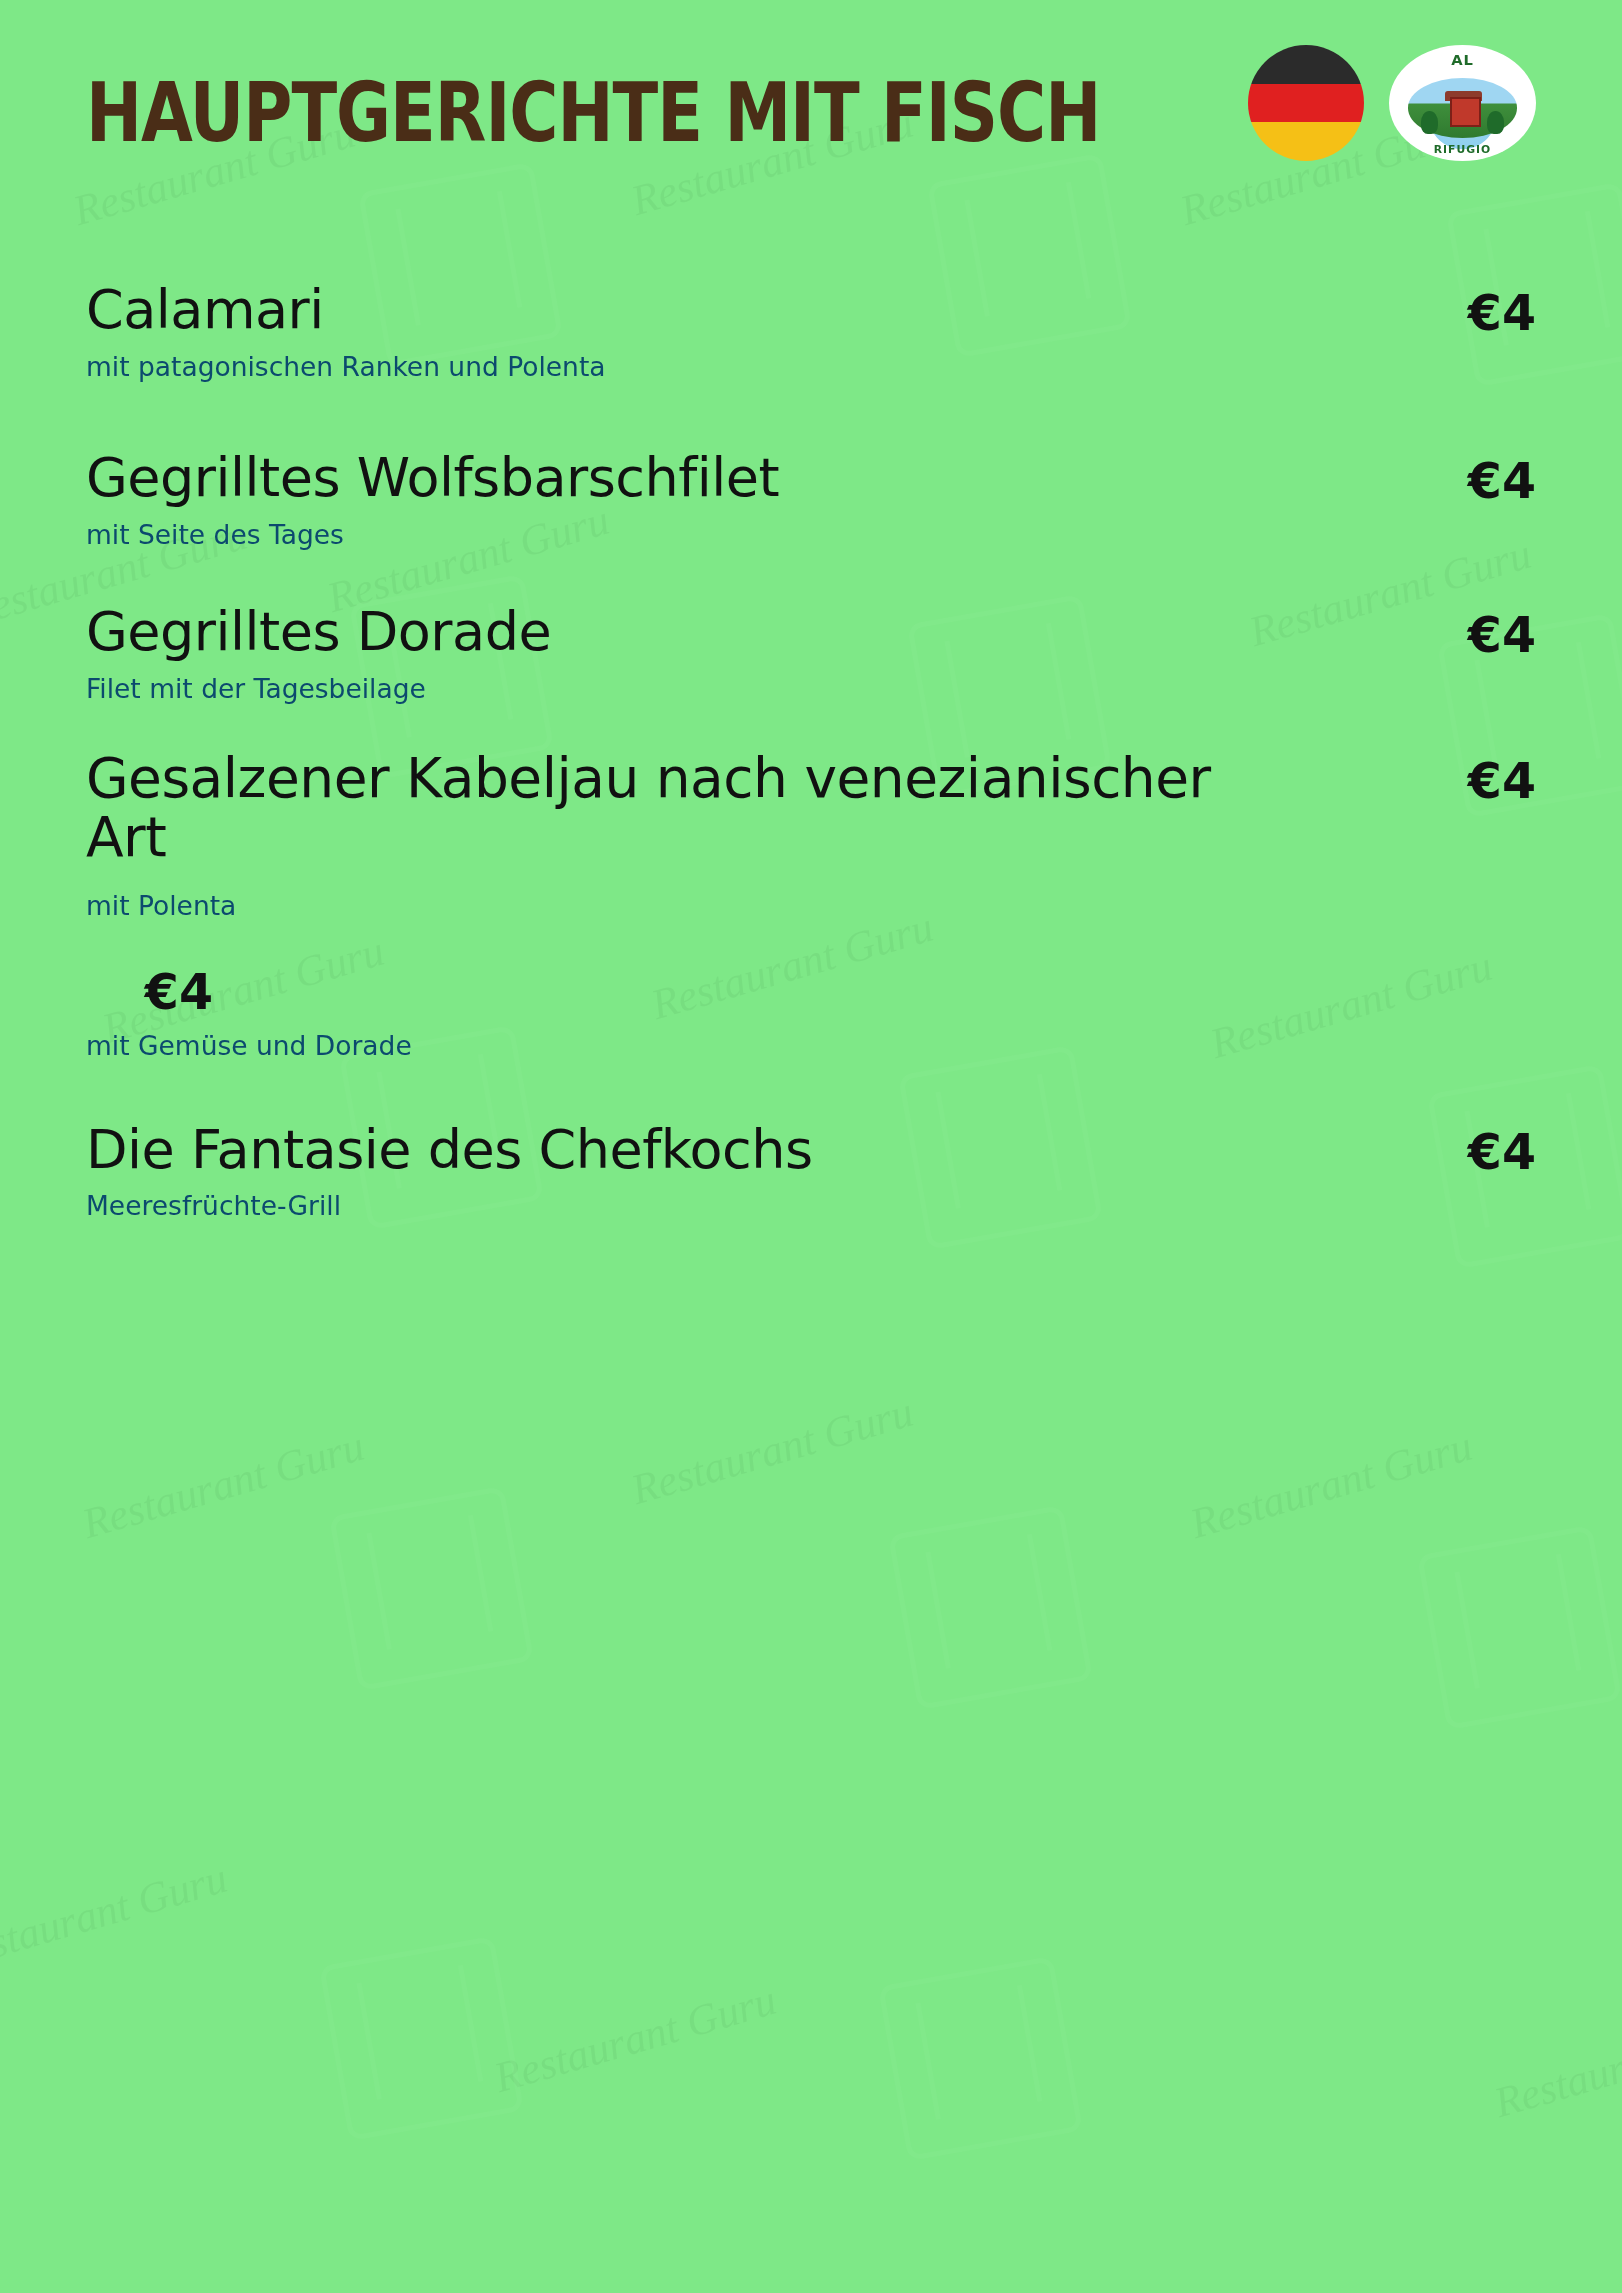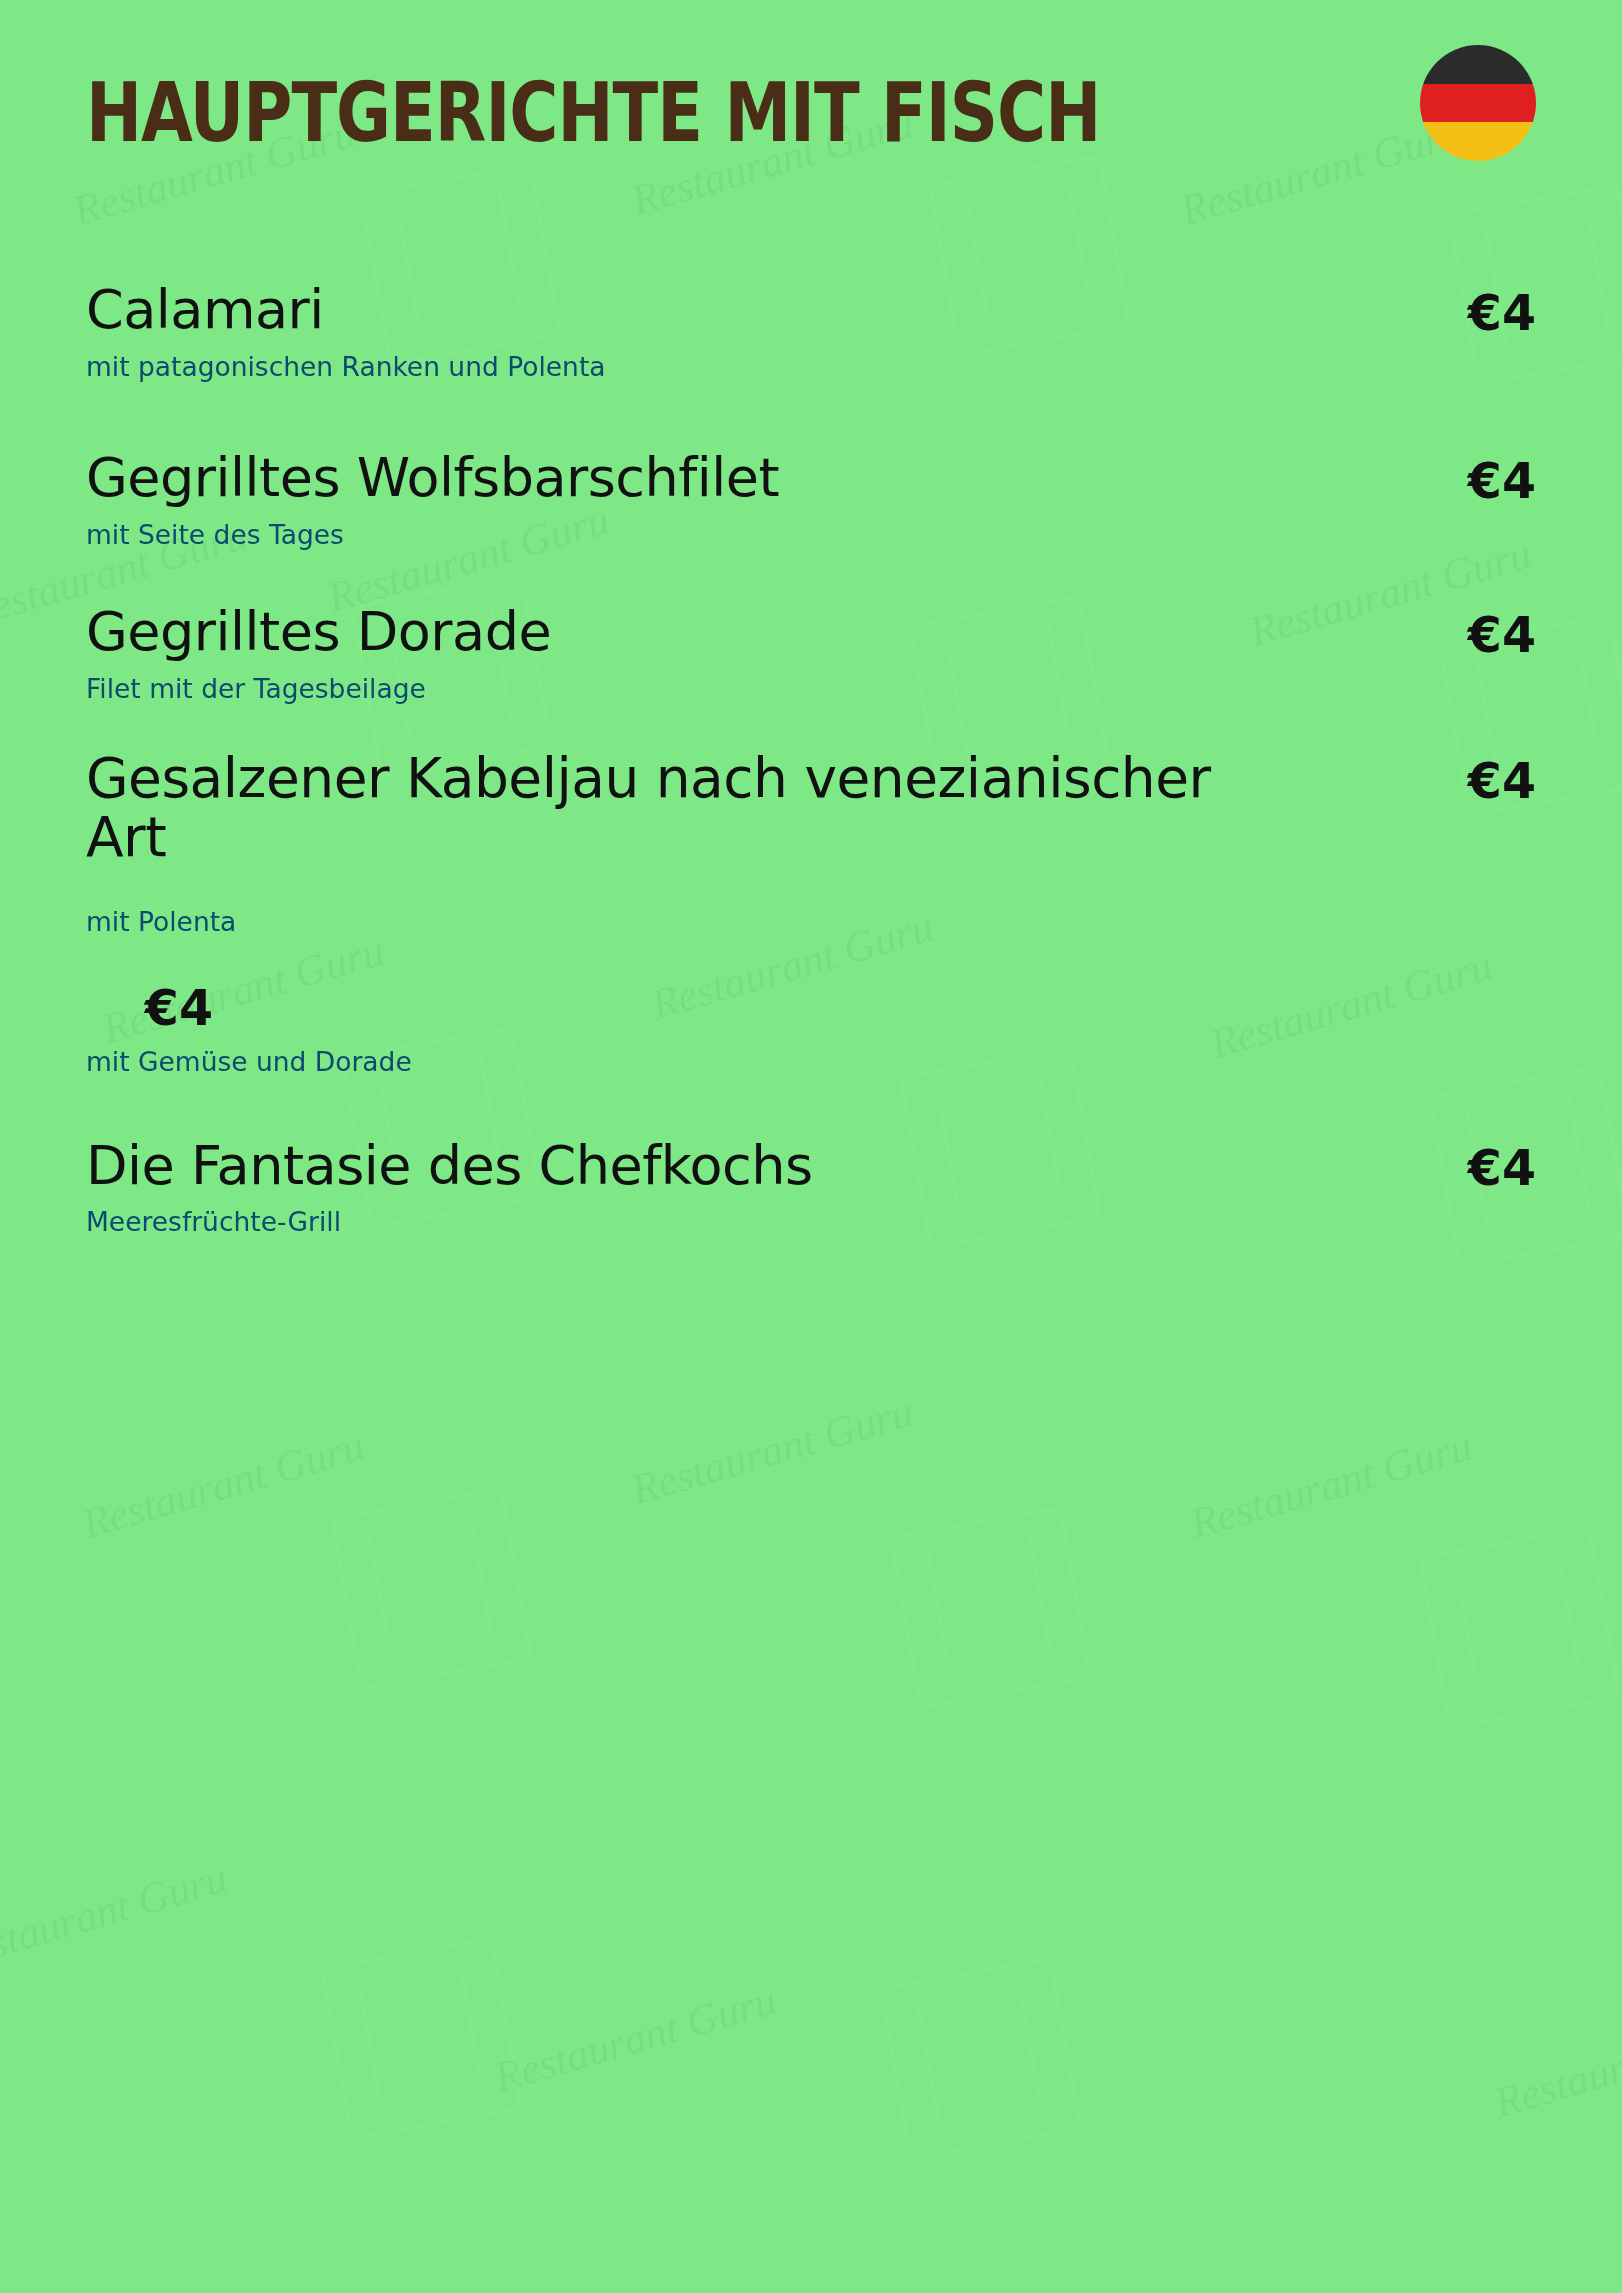--- a/index.html
+++ b/index.html
@@ -210,21 +210,21 @@
     text-align: right;
   }
   .item-desc {
     font-family: "DejaVu Sans", sans-serif;
     font-size: 26.5px;
     color: #0c4a6e;
     margin-top: 7.8px;
     line-height: 1.3;
   }
   .item.gap-desc .item-desc {
-    margin-top: 39px;
+    margin-top: 23px;
   }
 </style>
 </head>
 <body>
 
 <div class="page">
 
   <div class="watermarks">
     <div class="wm" style="left:69px;  top:147px;">Restaurant Guru</div>
     <div class="wm" style="left:627px; top:137px;">Restaurant Guru</div>
@@ -262,20 +262,31 @@
 
     <div class="header">
       <h1 class="title">HAUPTGERICHTE MIT FISCH</h1>
 
       <div class="header-icons">
         <div class="flag">
           <span class="f1"></span>
           <span class="f2"></span>
           <span class="f3"></span>
         </div>
+        <div class="logo">
+          <div class="logo-inner">
+            <div class="logo-sky"></div>
+            <div class="logo-roof"></div>
+            <div class="logo-house"></div>
+            <div class="logo-tree l"></div>
+            <div class="logo-tree r"></div>
+          </div>
+          <div class="logo-text">AL</div>
+          <div class="logo-text-bottom">RIFUGIO</div>
+        </div>
       </div>
     </div>
 
     <div class="menu">
 
       <div class="item" style="margin-bottom:65px;margin-top:12px;">
         <div class="item-row">
           <div class="item-name">Calamari</div>
           <div class="item-price">€4</div>
         </div>

